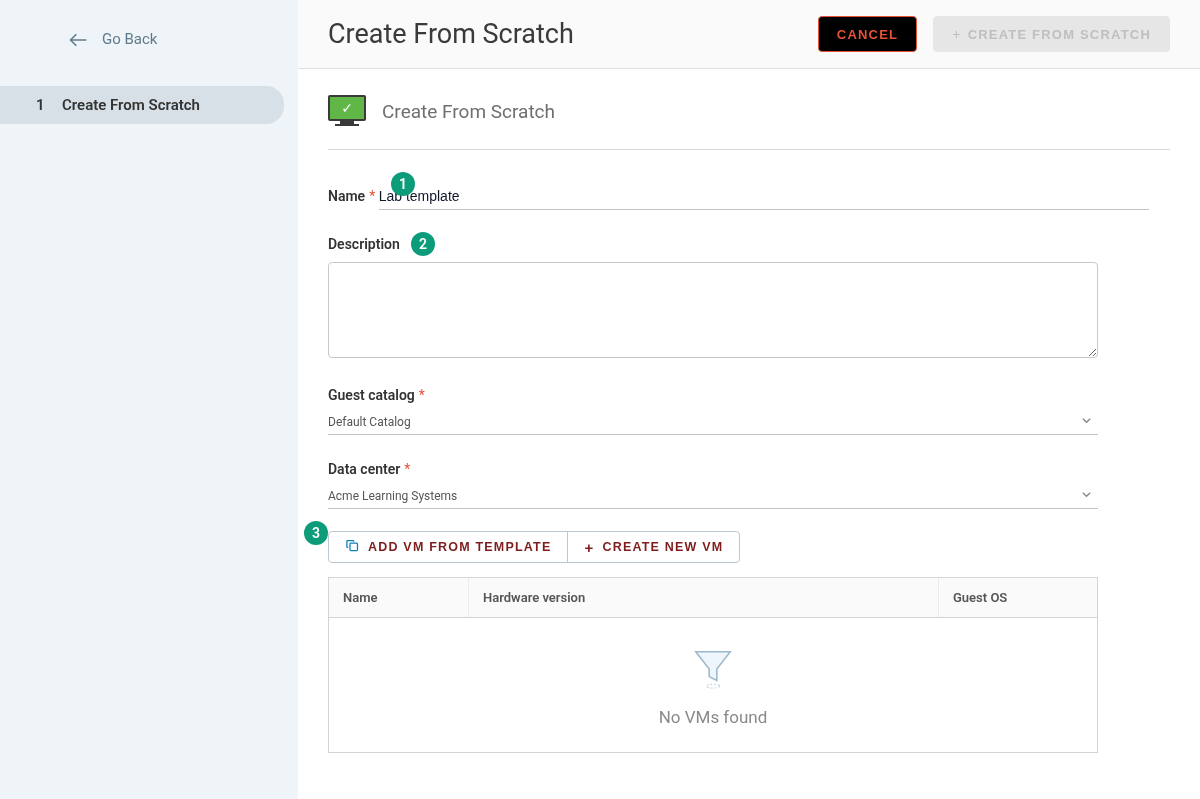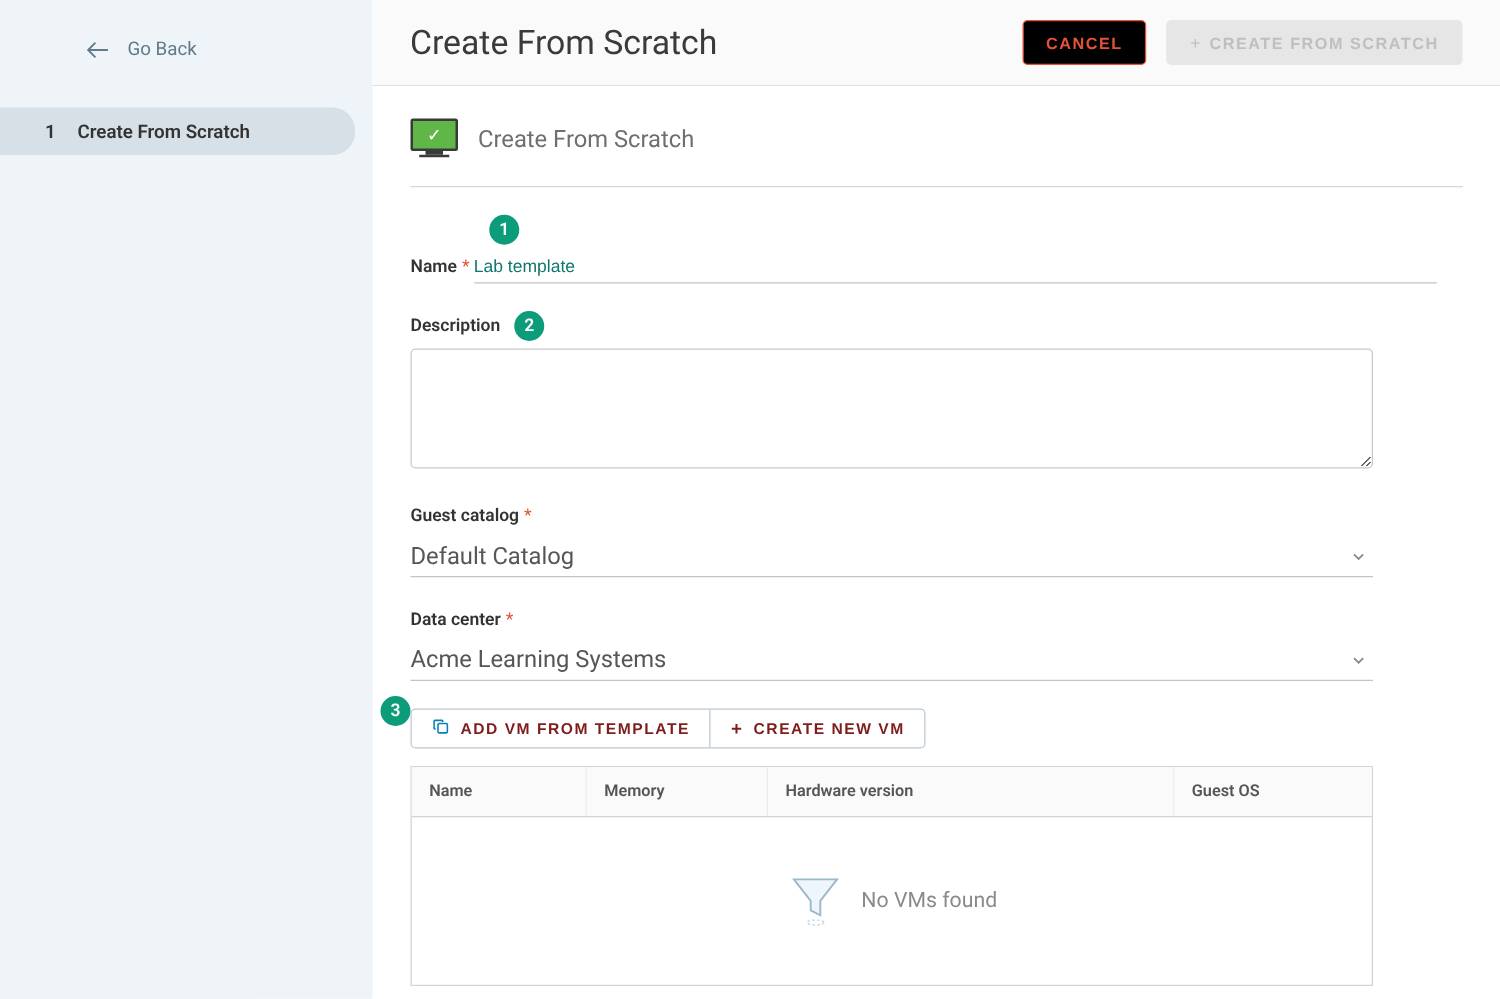--- a/index.html
+++ b/index.html
@@ -178,22 +178,22 @@
     .req {
       color: #e55238;
       font-weight: 400;
     }
     .form-input {
       width: 770px;
       border: none;
       border-bottom: 1px solid #c4c4c4;
       padding: 8px 0 5px 0;
       font-size: 14px;
-      color: #0f766e;
-      margin-top: 21px;
+      color: #0f172a;
+      margin-top: 4px;
       outline: none;
       background: transparent;
     }
     .form-textarea {
       width: 770px;
       height: 96px;
       border: 1px solid #c8c8c8;
       border-radius: 4px;
       margin-top: 10px;
       resize: both;
@@ -202,21 +202,21 @@
       outline: none;
       font-family: inherit;
     }
     .form-select {
       width: 770px;
       display: flex;
       justify-content: space-between;
       align-items: center;
       border-bottom: 1px solid #c4c4c4;
       padding: 8px 6px 5px 0;
-      font-size: 19px;
+      font-size: 12px;
       color: #565656;
       margin-top: 4px;
       cursor: pointer;
     }
     .chevron svg {
       width: 11px;
       height: 11px;
     }
 
     .callout {
@@ -289,21 +289,21 @@
     .th:last-child { border-right: none; }
     .th-name { width: 140px; }
     .th-memory { width: 145px; }
     .th-cpu { width: 132px; }
     .th-guestos { width: 158px; }
     .th-hw { flex: 1; }
 
     .table-body {
       height: 134px;
       display: flex;
-      flex-direction: row;
+      flex-direction: column;
       align-items: center;
       justify-content: center;
       gap: 14px;
       color: #888;
     }
     .funnel-icon svg {
       width: 46px;
       height: 46px;
     }
     .no-vms {
@@ -417,21 +417,20 @@
         </button>
         <button class="action-btn">
           <span class="plus-sm">+</span>
           <span>CREATE NEW VM</span>
         </button>
       </div>
 
       <div class="table-container">
         <div class="table-header">
           <div class="th th-name">Name</div>
-          <div class="th th-memory">Memory</div>
           <div class="th th-hw">Hardware version</div>
           <div class="th th-guestos">Guest OS</div>
         </div>
         <div class="table-body">
           <span class="funnel-icon">
             <svg viewBox="0 0 48 48" fill="none">
               <path d="M6 8 L42 8 L28 26 L28 38 L20 34 L20 26 Z" fill="#eef6fb" stroke="#9cb8cc" stroke-width="1.6"></path>
               <ellipse cx="24" cy="44" rx="7" ry="2" fill="none" stroke="#c5d5e2" stroke-width="1.2" stroke-dasharray="2 2"></ellipse>
             </svg>
           </span>

